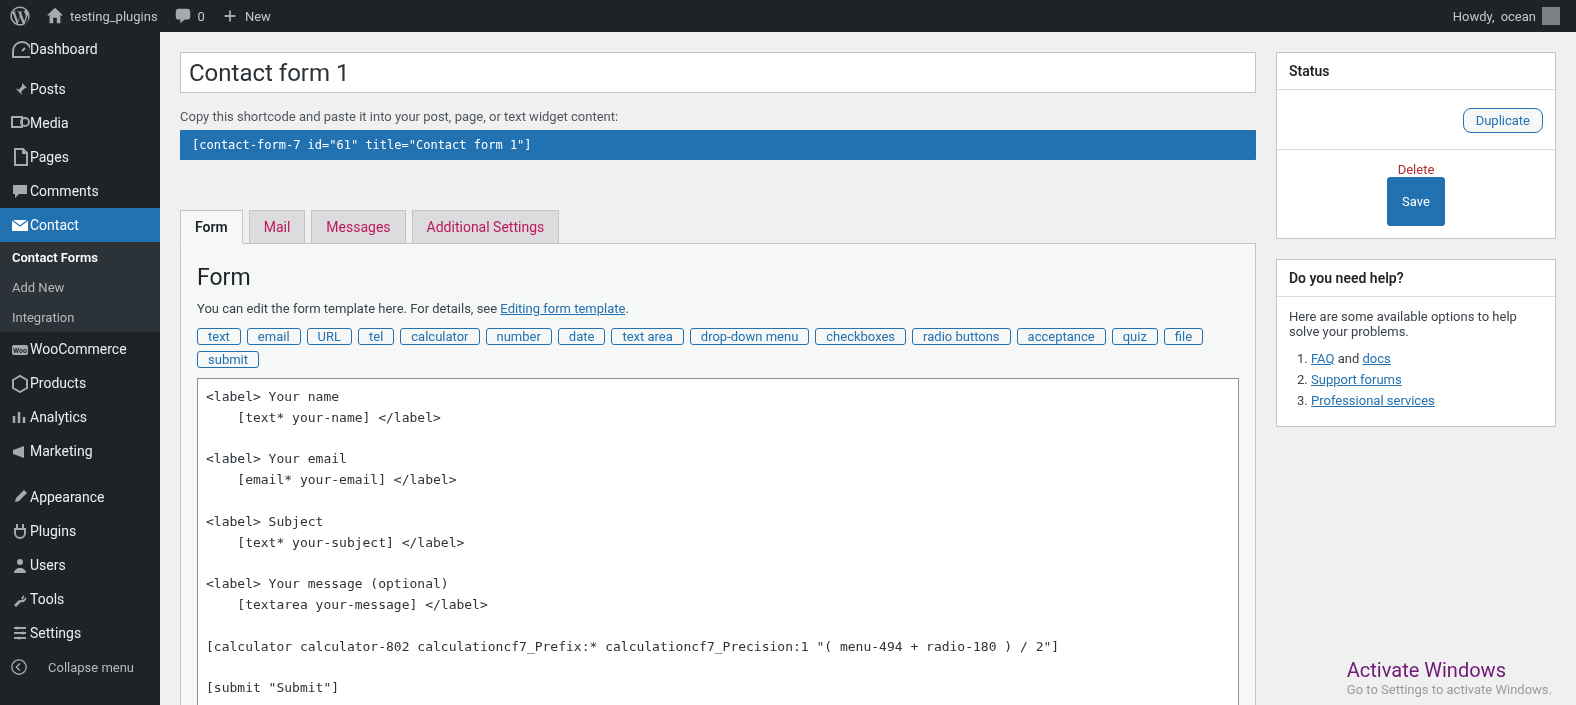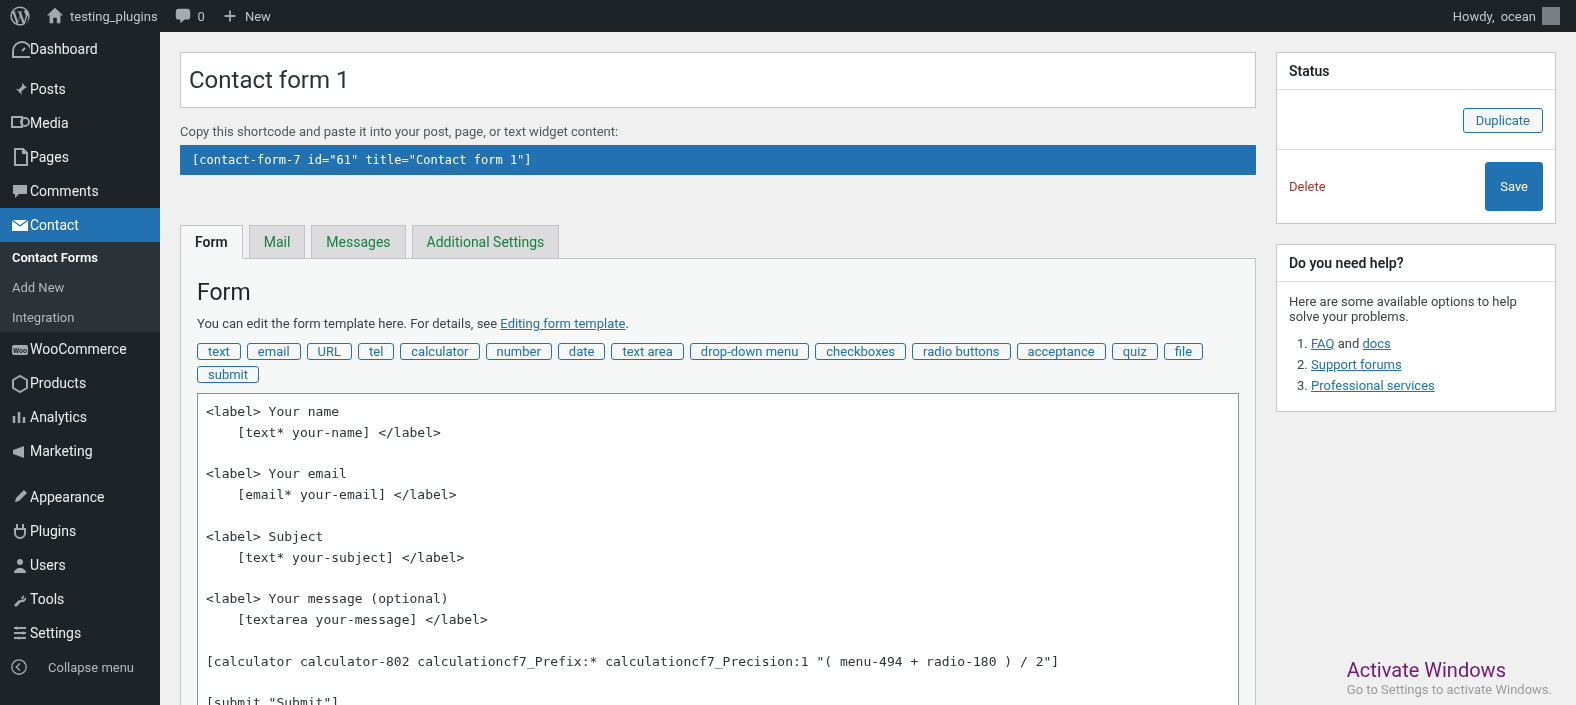--- a/index.html
+++ b/index.html
@@ -75,33 +75,33 @@
   #wpbody{
     position:absolute;top:32px;left:160px;right:0;bottom:0;
     padding:20px 20px 0 20px;
     overflow:hidden;
   }
   .cols{display:flex;gap:20px;align-items:flex-start;}
   .col-main{flex:1;min-width:0;}
   .col-side{width:280px;flex:0 0 280px;}
   
   #titlewrap input{
-    width:100%;height:56px;padding:3px 8px;font-size:24px;line-height:1;
+    width:100%;height:41px;padding:3px 8px;font-size:24px;line-height:1;
     border:1px solid var(--border2);background:#fff;color:#2c3338;
   }
   .shortcode-hint{margin:16px 0 6px;color:#50575e;font-size:13px;}
   .shortcode-box{
     background:var(--shortcode-bg);color:#fff;padding:8px 12px;
     font-family:Consolas,Monaco,monospace;font-size:12px;border-radius:1px;
   }
   
   .tab-bar{margin-top:50px;display:flex;gap:6px;}
   .tab{
     background:#dcdcde;border:1px solid var(--border2);border-bottom:none;
-    padding:8px 14px;color:#15803d;cursor:pointer;font-size:14px;
+    padding:8px 14px;color:#be185d;cursor:pointer;font-size:14px;
     border-radius:0;
   }
   .tab.active{background:#f6f7f7;border-bottom:1px solid #f6f7f7;margin-bottom:-1px;font-weight:600;color:#1d2327;}
   .tab-panel{
     border:1px solid var(--border2);background:#f6f7f7;padding:16px;
   }
   .panel-h2{font-size:23px;font-weight:400;color:#1d2327;margin:4px 0 10px;}
   .panel-desc{color:#3c434a;margin:0 0 12px;}
   .panel-desc a{color:var(--link);text-decoration:underline;}
   
@@ -121,23 +121,23 @@
     border:1px solid var(--border2);background:#fff;margin-bottom:20px;
   }
   .postbox-header{
     padding:10px 12px;font-size:14px;font-weight:600;color:#1d2327;
     border-bottom:1px solid var(--border);
   }
   .postbox-body{padding:12px;}
   .dup-row{display:flex;justify-content:flex-end;padding:18px 12px 16px;border-bottom:1px solid var(--border);}
   .btn-secondary{
     border:1px solid var(--accent);color:var(--accent);background:#f6f7f7;
-    padding:4px 12px;font-size:13px;border-radius:3px;cursor:pointer;
-  }
-  .save-row{display:flex;justify-content:space-between;align-items:center;padding:12px;}
+    padding:4px 12px;font-size:13px;border-radius:8px;cursor:pointer;
+  }
+  .save-row{display:flex;justify-content:space-between;align-items:center;padding:12px;flex-direction:column;}
   .delete-link{color:var(--danger);cursor:pointer;}
   .btn-primary{
     background:var(--accent);color:#fff;border:1px solid var(--accent);
     padding:16px 14px;font-size:13px;border-radius:3px;cursor:pointer;
   }
   .help-p{color:#3c434a;margin:0 0 12px;}
   .help-ol{margin:0;padding-left:22px;color:#3c434a;}
   .help-ol li{margin-bottom:6px;}
   .help-ol a{color:var(--link);text-decoration:underline;}
   

